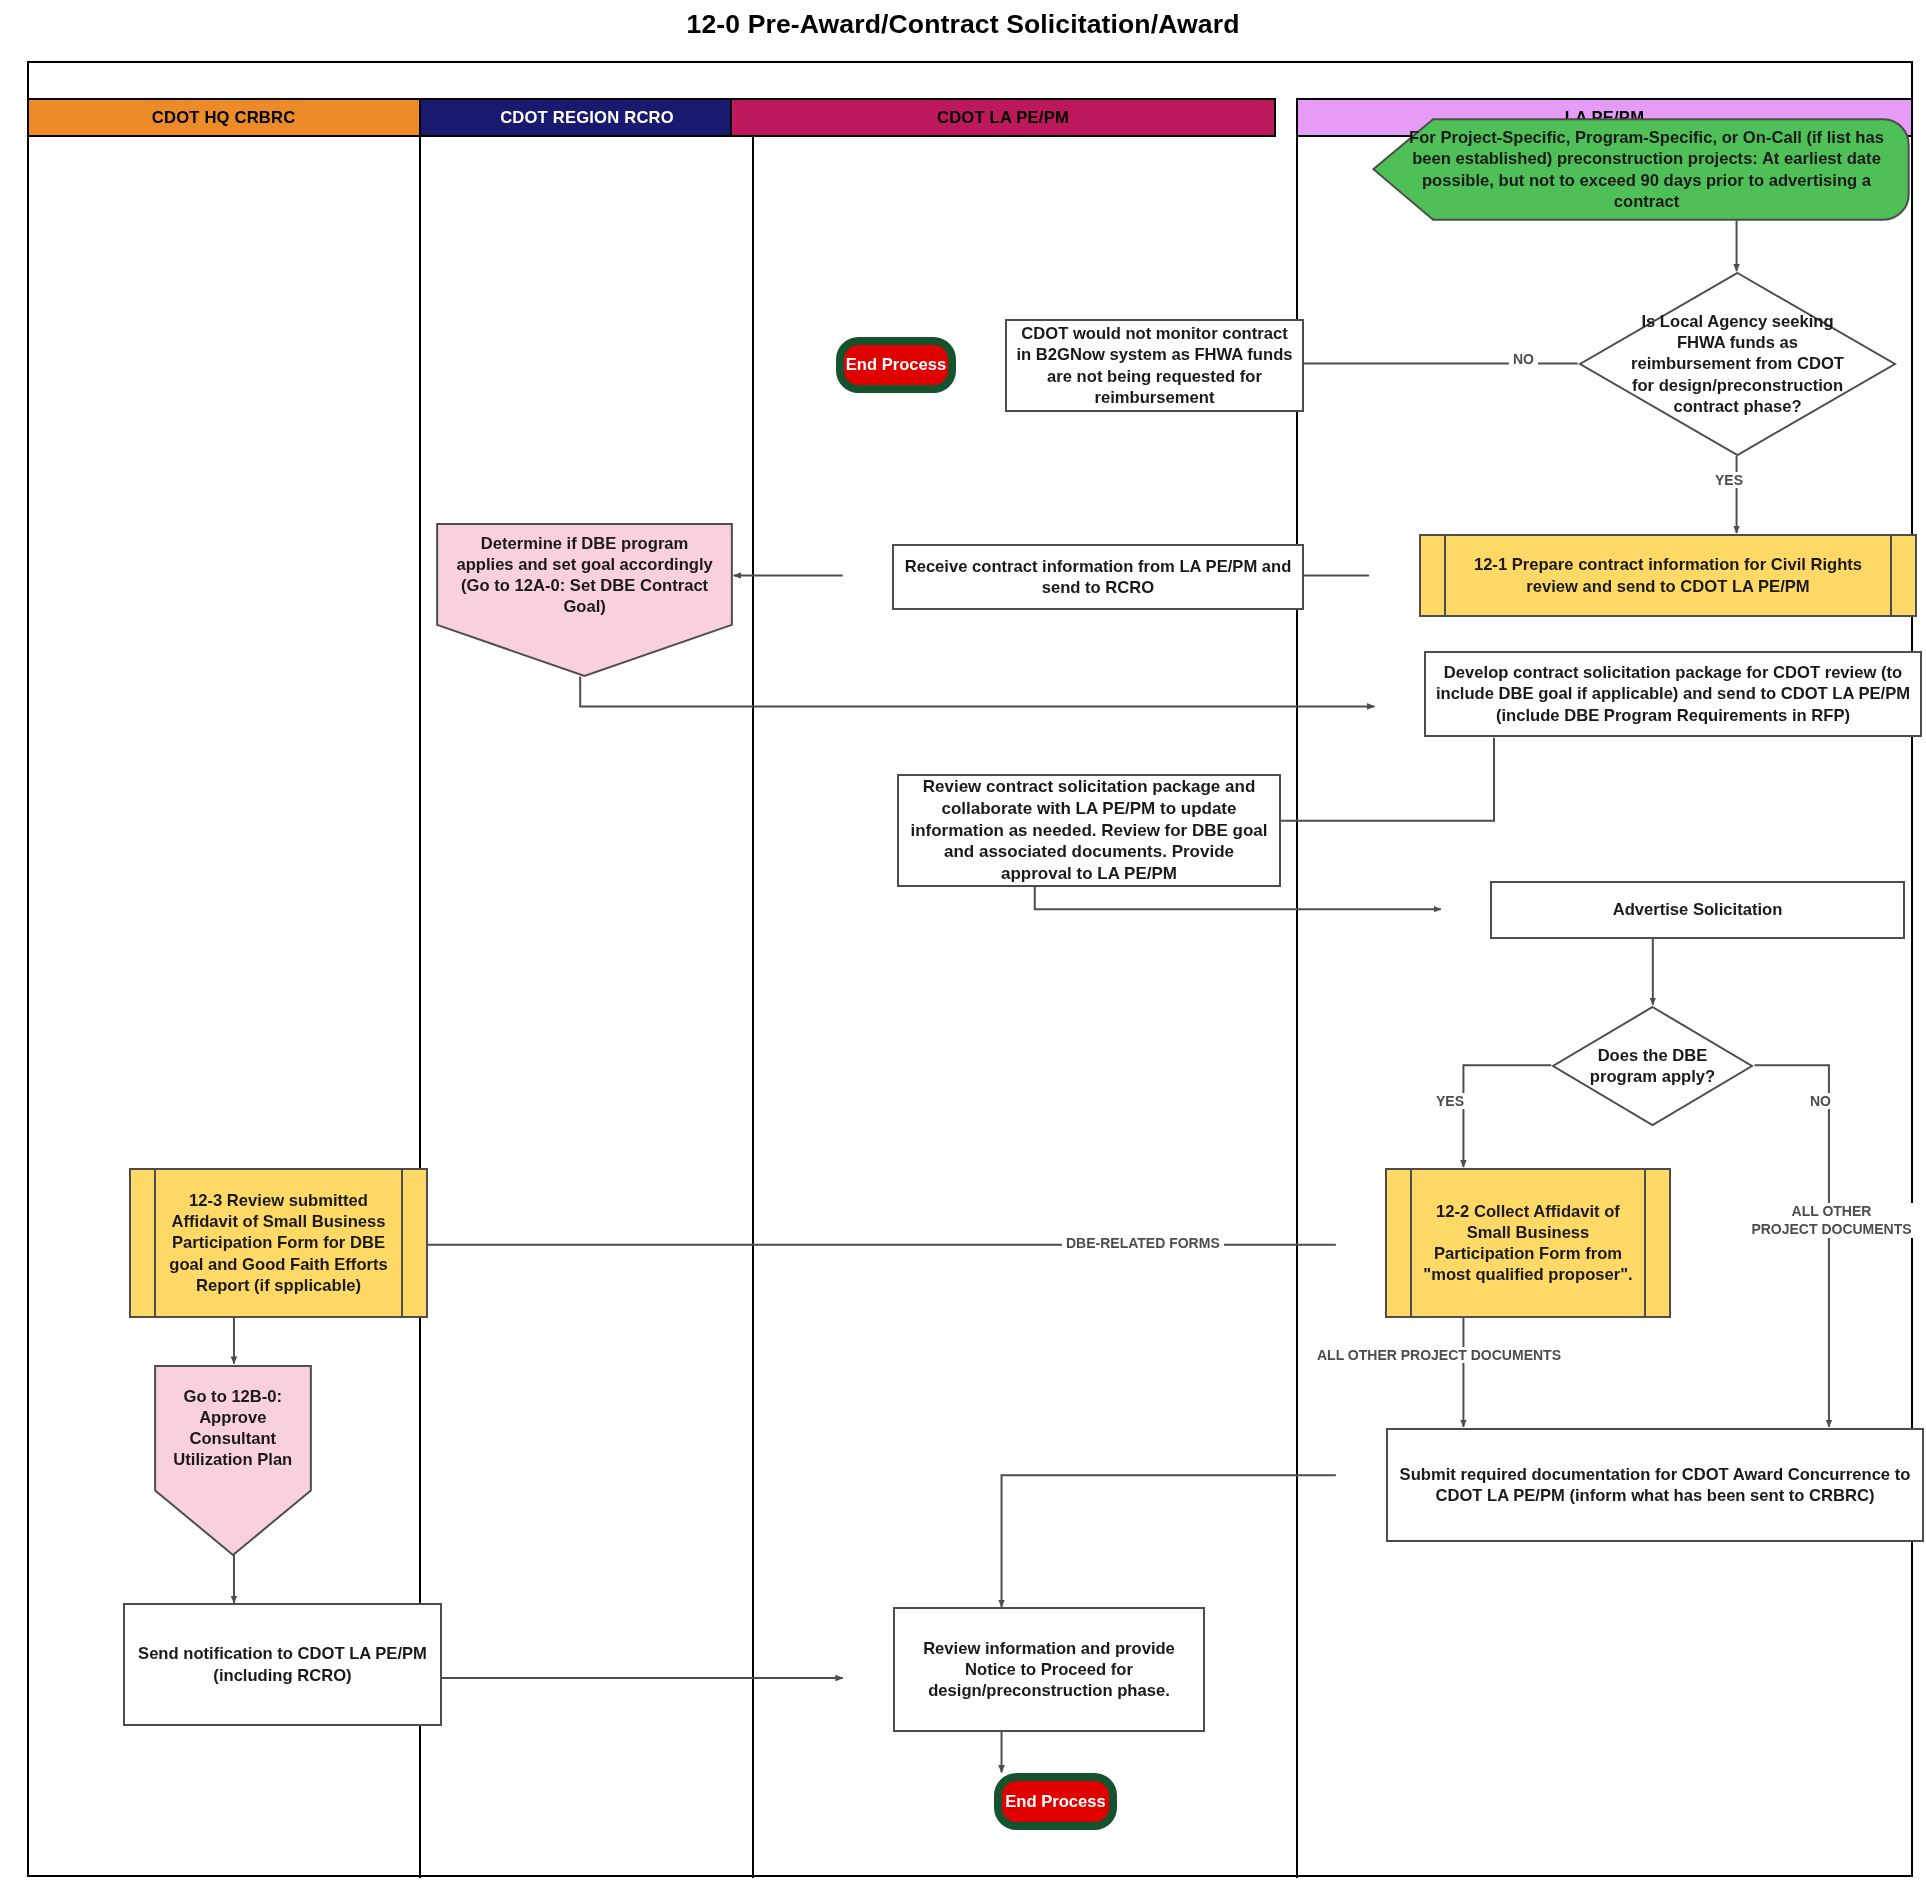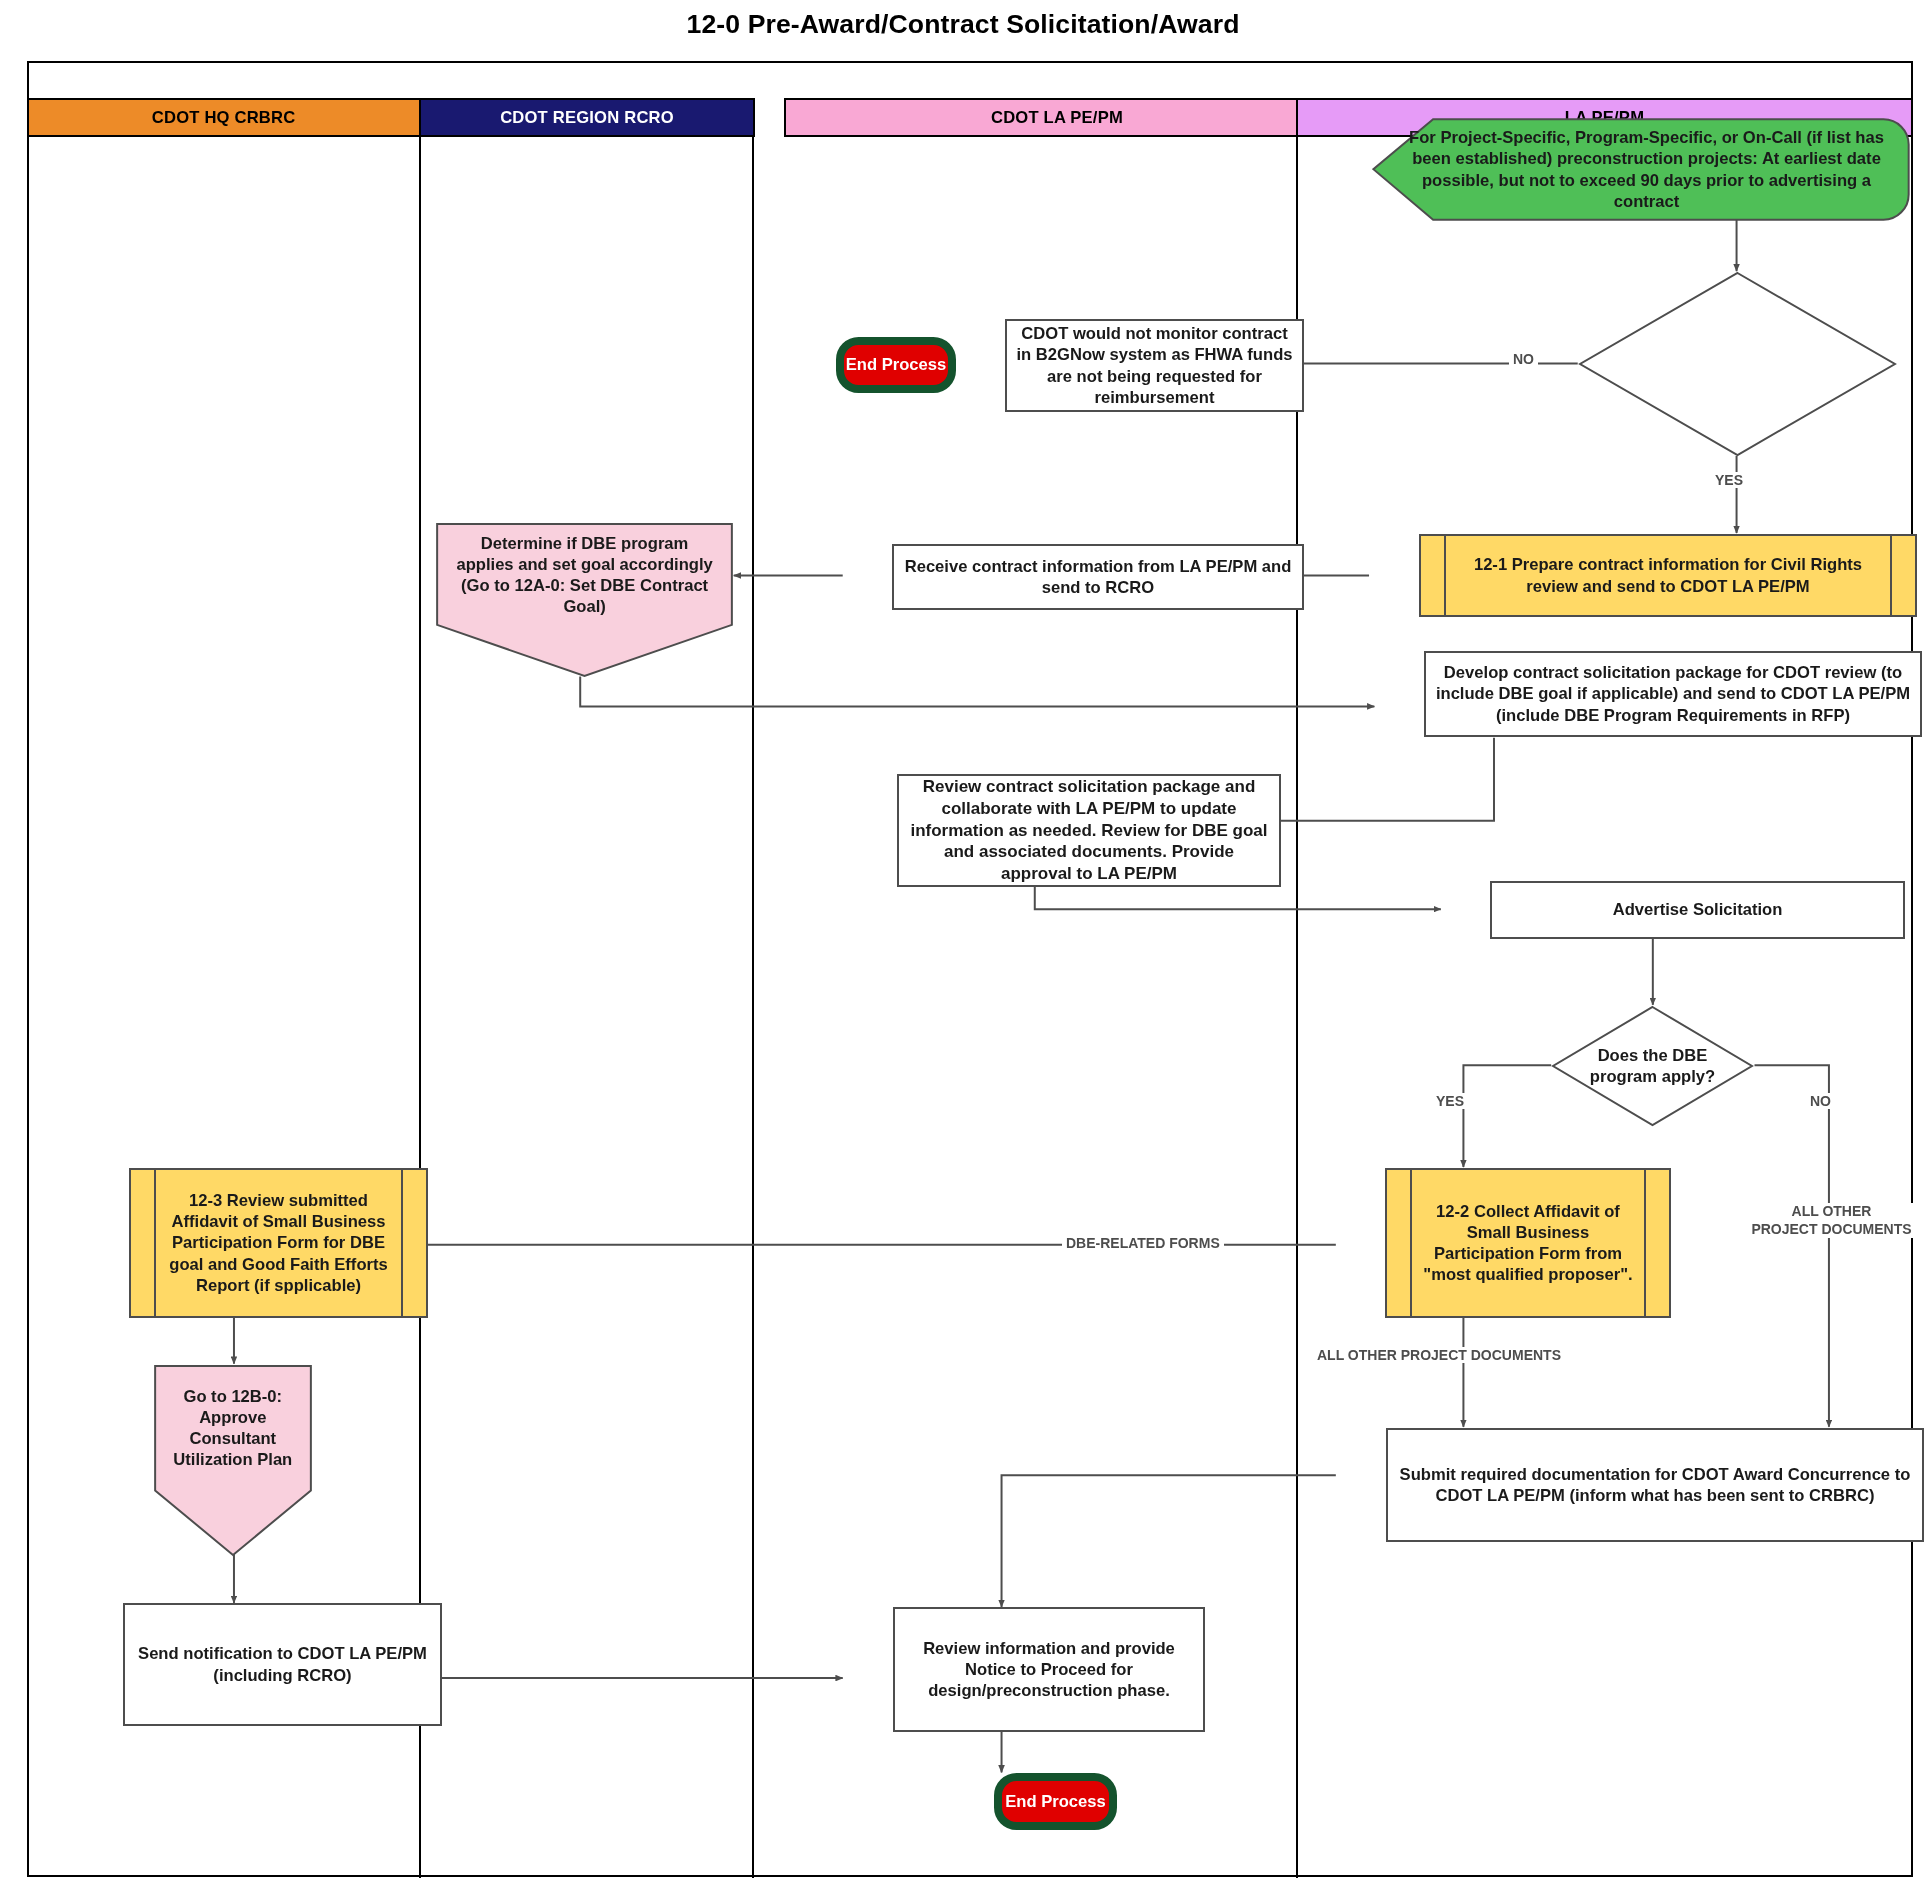--- a/index.html
+++ b/index.html
@@ -59,21 +59,21 @@
   <div class="lane-div" style="left:419px;"></div>
   <div class="lane-div" style="left:752px;"></div>
   <div class="lane-div" style="left:1296px;"></div>
 
   <div class="lane-head" style="left:26.6px;width:394px;background:#ED8B28;color:#000;">
     <span>CDOT HQ CRBRC</span>
   </div>
   <div class="lane-head" style="left:419px;width:336px;background:#191970;color:#fff;">
     <span>CDOT REGION RCRO</span>
   </div>
-  <div class="lane-head" style="left:784px;width:546px;background:#f9a8d4;color:#000;">
+  <div class="lane-head" style="left:730px;width:546px;background:#be185d;color:#000;">
     <span>CDOT LA PE/PM</span>
   </div>
   <div class="lane-head" style="left:1296px;width:617px;background:#E69BF7;color:#000;">
     <span>LA PE/PM</span>
   </div>
 
   <svg id="wires" viewBox="0 0 2898 2865">
     <defs>
       <marker id="ah" markerWidth="12" markerHeight="10" refX="11" refY="5" orient="auto" markerUnits="userSpaceOnUse">
         <path d="M0,0 L12,5 L0,10 z" fill="#4d4d4d"></path>
@@ -128,20 +128,21 @@
     <svg width="538" height="103" viewBox="0 0 810 155">
       <path d="M92,2 L770,2 A38,38 0 0 1 808,40 L808,115 A38,38 0 0 1 770,153 L92,153 L2,77 Z" fill="#4FBF57" stroke="#4d4d4d" stroke-width="3"></path>
     </svg>
     <div class="stxt" style="left:32px;top:0;width:485px;height:103px;font-size:16.6px;">For Project-Specific, Program-Specific, or On-Call (if list has been established) preconstruction projects:  At earliest date possible, but not to exceed 90 days prior to advertising a contract</div>
   </div>
 
   <div class="shape-wrap" style="left:1578px;top:271px;width:319px;height:186px;">
     <svg width="319" height="186" viewBox="0 0 480 280">
       <polygon points="240,3 477,140 240,277 3,140" fill="#ffffff" stroke="#4d4d4d" stroke-width="3"></polygon>
     </svg>
+    <div class="stxt" style="left:48px;top:0;width:223px;height:186px;font-size:16.6px;">Is Local Agency seeking FHWA funds  as reimbursement from CDOT for design/preconstruction contract phase?</div>
   </div>
   <div class="lbl" style="left:1509px;top:351px;">NO</div>
   <div class="lbl" style="left:1711px;top:472px;">YES</div>
 
   <div class="node proc" style="left:957px;top:319px;width:299px;height:93px;font-size:16.6px;padding:0 9.3px;">
     <span>CDOT would not monitor contract in B2GNow system as FHWA funds are not being requested for reimbursement</span>
   </div>
 
   <div class="node terminator" style="left:788px;top:337px;width:120px;height:56px;font-size:16.6px;">
     <span>End Process</span>

